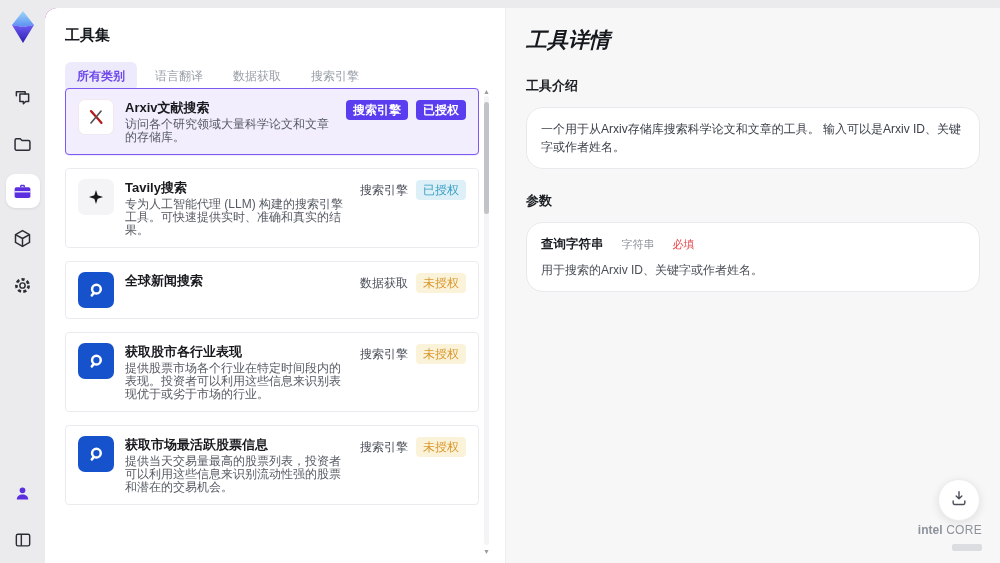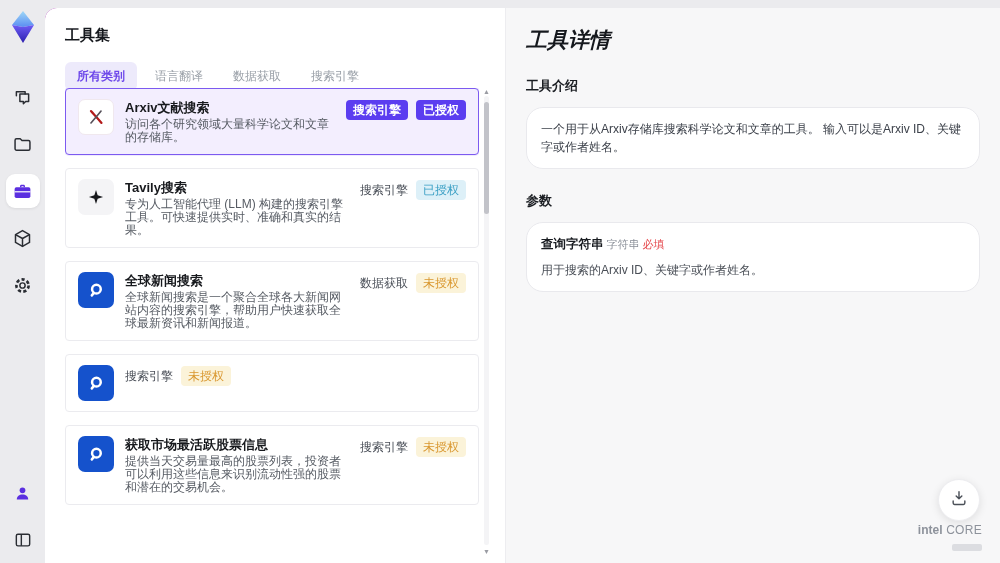--- a/index.html
+++ b/index.html
@@ -93,21 +93,21 @@
     background:#f7f7f8; border-left:1px solid #ededf0;
     padding:18px 20px;
   }
   .detail-title { font-size:21px; font-weight:bold; color:#15181d;font-style:italic; }
   .section-h { font-size:13px; font-weight:bold; color:#1a1d22; margin-top:23px; }
   .info-box {
     background:#fff; border:1px solid #e9e9ed; border-radius:17px;
     padding:12px 14px; margin-top:12px; font-size:12px; color:#3c414a;
     line-height:18px;
   }
-  .param-head { display:flex; align-items:baseline; gap:3px; }
+  .param-head { display:flex; align-items:baseline; gap:18px; }
   .param-name { font-size:12.5px; font-weight:bold; color:#1a1d22; }
   .param-type { font-size:11px; color:#8a8f98; }
   .param-req  { font-size:11px; color:#e5484d; }
   .param-desc { font-size:12px; color:#4a4f57; margin-top:8px; }
   
   .fab {
     position:absolute; right:20px; bottom:42px; width:42px; height:42px;
     border-radius:50%; background:#ffffff; border:1px solid #ededf0;
     box-shadow:0 2px 8px rgba(0,0,0,.10);
     display:flex; align-items:center; justify-content:center; cursor:pointer;
@@ -256,34 +256,37 @@
 
       <div class="card">
         <div class="tool-ico blueq">
           <svg width="20" height="20" viewBox="0 0 24 24" fill="none" stroke="#ffffff" stroke-width="3" stroke-linecap="round">
             <circle cx="12.5" cy="11" r="5.2"></circle>
             <path d="M9.5 15.5L7 18.5"></path>
           </svg>
         </div>
         <div class="card-body">
           <div class="card-name">全球新闻搜索</div>
-          <div class="card-desc">全球新闻搜索是一个聚合全球各大新闻网站内容的搜索引擎，帮助用户快速获取全球最新资讯和新闻报道。</div>
         </div>
         <div class="card-tags">
           <span class="cat-text">数据获取</span>
           <span class="badge warn">未授权</span>
         </div>
       </div>
 
       <div class="card">
         <div class="tool-ico blueq">
           <svg width="20" height="20" viewBox="0 0 24 24" fill="none" stroke="#ffffff" stroke-width="3" stroke-linecap="round">
             <circle cx="12.5" cy="11" r="5.2"></circle>
             <path d="M9.5 15.5L7 18.5"></path>
           </svg>
+        </div>
+        <div class="card-body">
+          <div class="card-name">获取股市各行业表现</div>
+          <div class="card-desc">提供股票市场各个行业在特定时间段内的表现。投资者可以利用这些信息来识别表现优于或劣于市场的行业。</div>
         </div>
         <div class="card-tags">
           <span class="cat-text">搜索引擎</span>
           <span class="badge warn">未授权</span>
         </div>
       </div>
 
       <div class="card">
         <div class="tool-ico blueq">
           <svg width="20" height="20" viewBox="0 0 24 24" fill="none" stroke="#ffffff" stroke-width="3" stroke-linecap="round">

